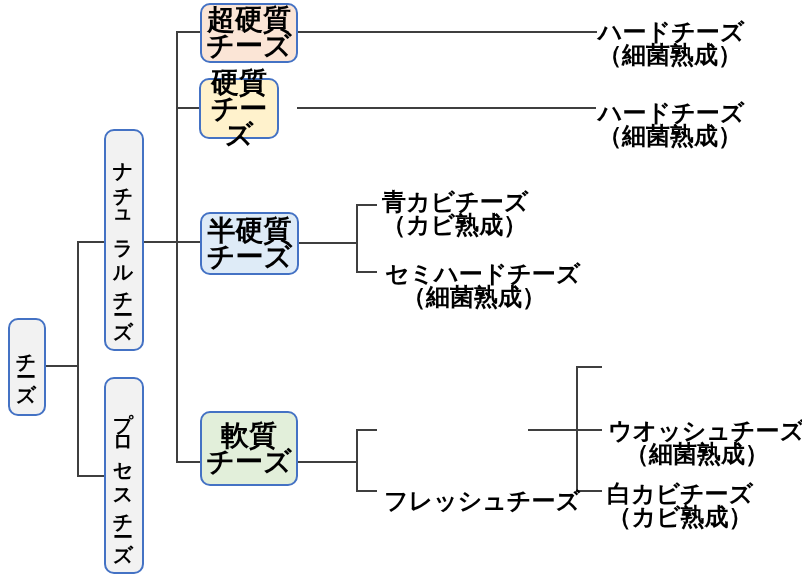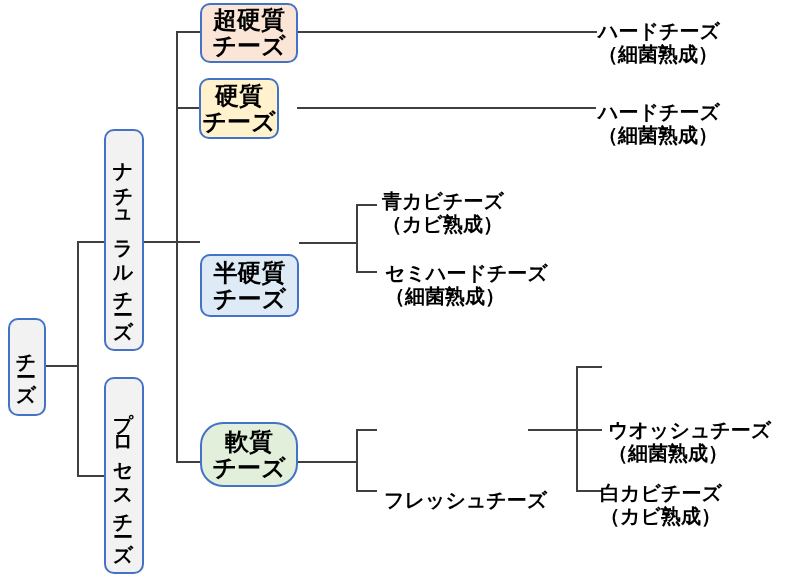--- a/index.html
+++ b/index.html
@@ -14,33 +14,33 @@
   
   .hl{position:absolute;height:2px;background:#3f3f3f;}
   .vl{position:absolute;width:2px;background:#3f3f3f;}
 
   
   .box{
     position:absolute;border:2px solid #4472C4;border-radius:10px;
     display:flex;align-items:center;justify-content:center;
     font-weight:bold;color:#000;background:#fff;
   }
-  .cat{flex-direction:column;font-size:24px;line-height:26px;text-align:center;}
+  .cat{flex-direction:column;font-size:28px;line-height:26px;text-align:center;}
   .vbox{background:#F2F2F2;}
   .vbox .vtxt{writing-mode:vertical-rl;font-size:20px;letter-spacing:3px;font-weight:bold;}
 
   .fill-peach{background:#FBE5D6;}
   .fill-yellow{background:#FFF2CC;}
-  .fill-blue{background:#DEEBF7;margin-top:42px;}
+  .fill-blue{background:#DEEBF7;}
   .fill-green{background:#E2EFDA;}
 
   
   .leaf{
-    position:absolute;font-weight:bold;font-size:20px;line-height:23px;
-    text-align:left;white-space:nowrap;
+    position:absolute;font-weight:bold;font-size:24px;line-height:23px;
+    text-align:center;white-space:nowrap;
   }
 </style>
 </head>
 <body>
 
 <div class="canvas">
 
   <div class="hl" style="left:46px;top:365px;width:32px;"></div>
   <div class="vl" style="left:77px;top:241px;height:236px;"></div>
   <div class="hl" style="left:77px;top:241px;width:28px;"></div>
@@ -91,21 +91,21 @@
   <div class="box cat fill-yellow" style="left:199px;top:78px;width:80px;height:61px;">
     <div>硬質</div>
     <div>チーズ</div>
   </div>
 
   <div class="box cat fill-blue" style="left:200px;top:212px;width:99px;height:63px;">
     <div>半硬質</div>
     <div>チーズ</div>
   </div>
 
-  <div class="box cat fill-green" style="left:200px;top:422px;width:98px;height:65px;border-radius:23px;">
+  <div class="box cat fill-green" style="left:200px;top:411px;width:98px;height:75px;">
     <div>軟質</div>
     <div>チーズ</div>
   </div>
 
   <div class="leaf" style="left:598px;top:20px;width:142px;">
     <div>ハードチーズ</div>
     <div>（細菌熟成）</div>
   </div>
 
   <div class="leaf" style="left:598px;top:101px;width:142px;">

